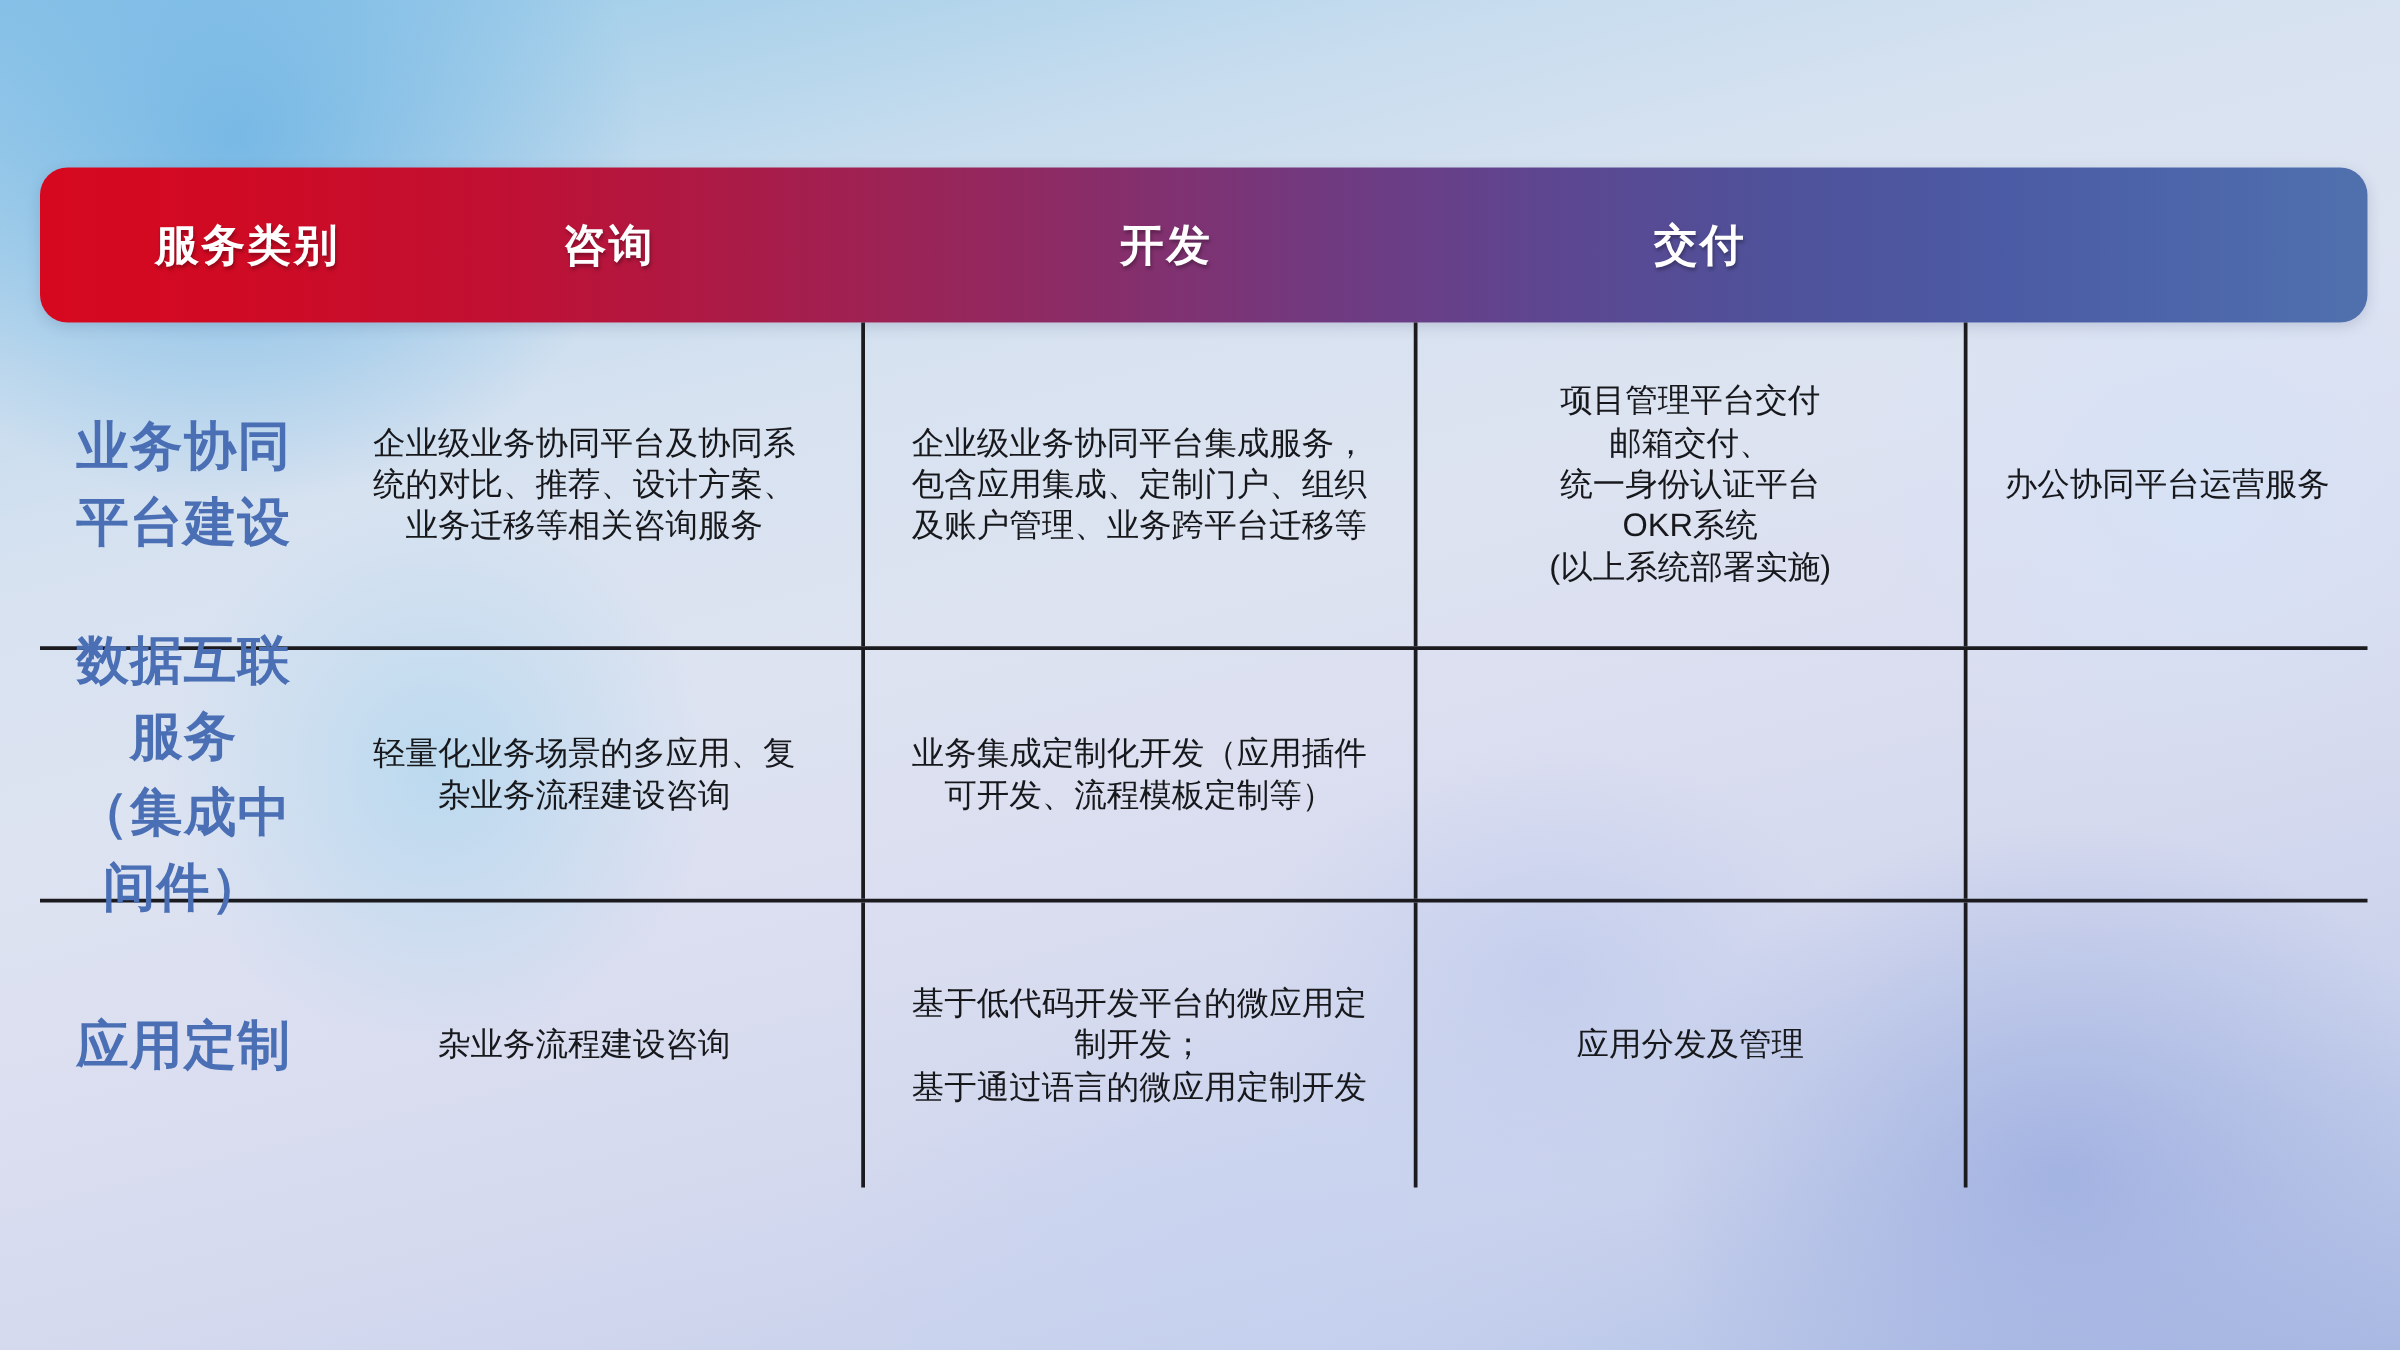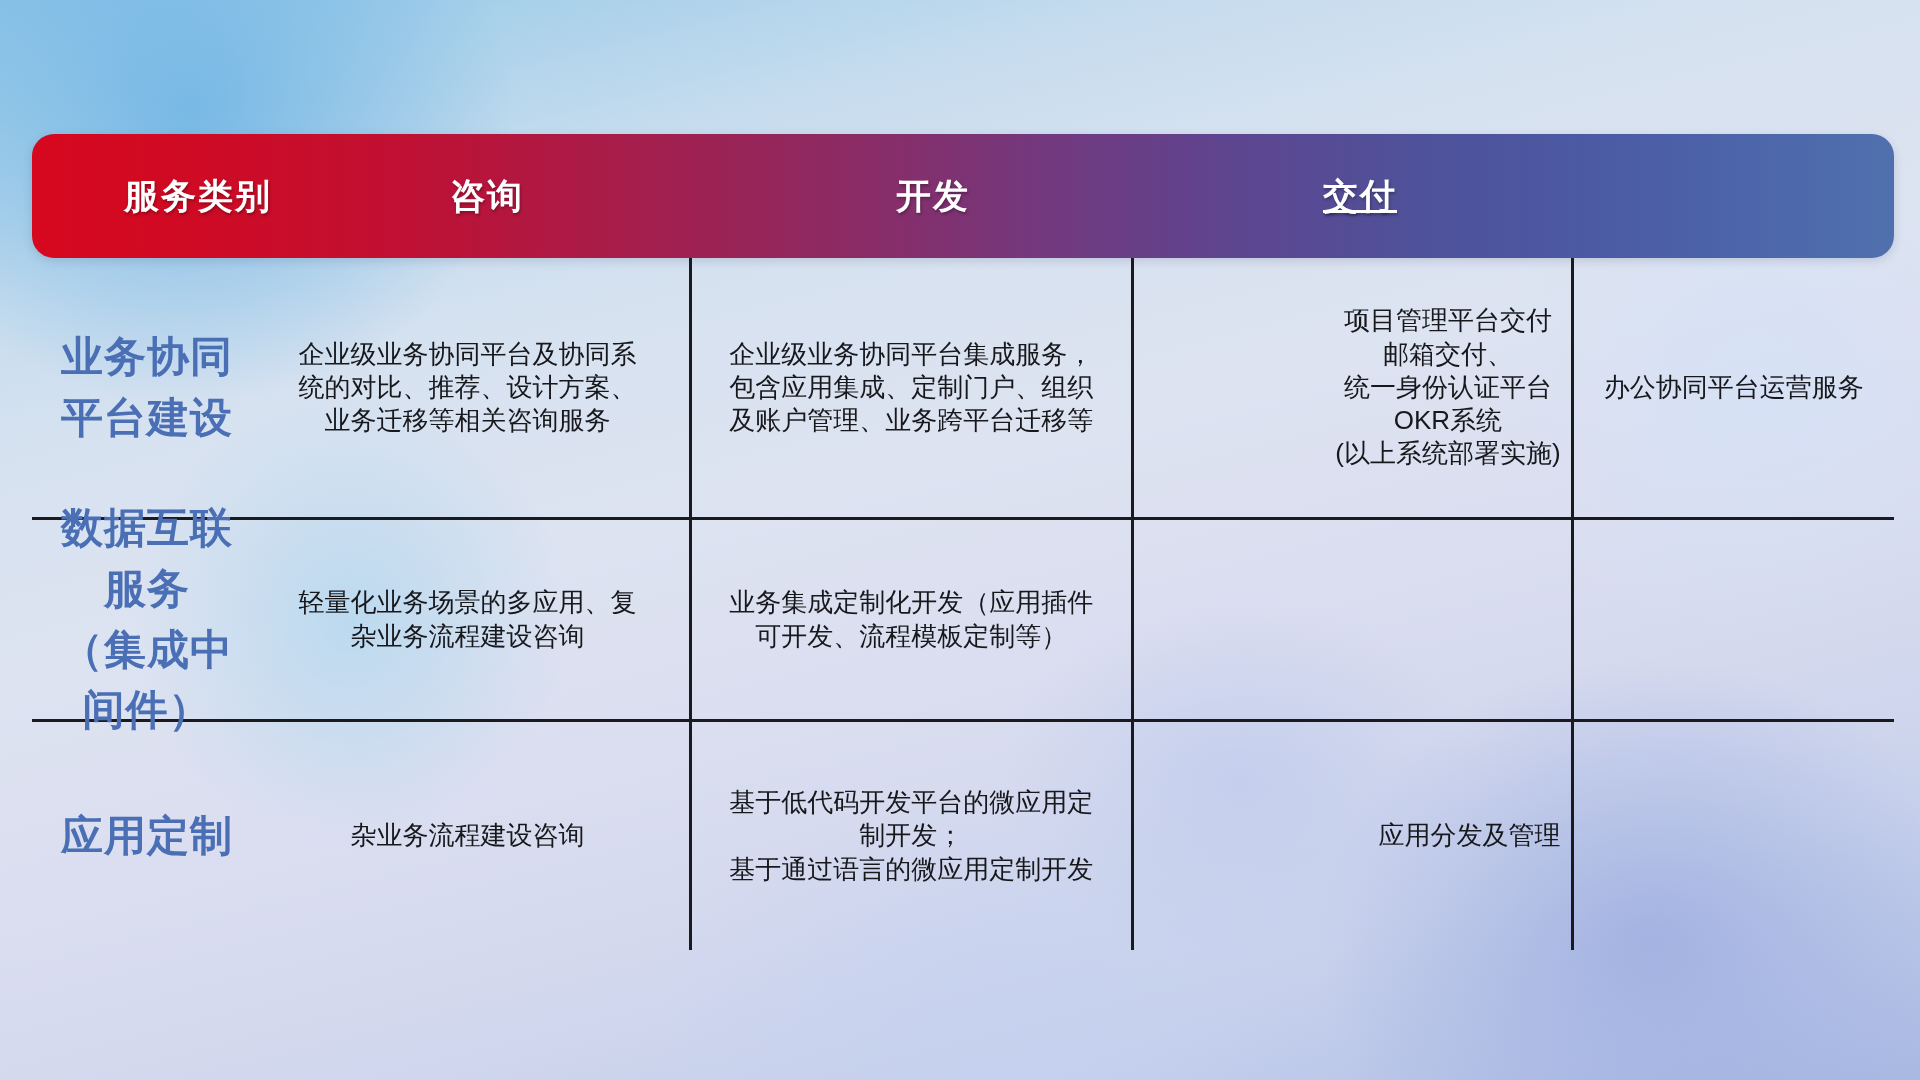--- a/index.html
+++ b/index.html
@@ -104,21 +104,21 @@
     font-size: 35px;
     font-weight: 700;
     letter-spacing: 2px;
     text-align: center;
     text-shadow: 1px 2px 3px rgba(0,0,0,0.30);
     white-space: nowrap;
   }
   .th.c0 { width: 240px; text-align: right; }
   .th.c1 { width: 430px; }
   .th.c2 { width: 462px; }
-  .th.c3 { width: 392px; text-decoration: underline; }
+  .th.c3 { width: 392px; }
   .th.c4 { width: 338px; }
 
   
   #table-body {
     position: relative;
     width: 1862px;
     height: 692px;
     margin-top: 0px;
   }
   .trow {
@@ -140,21 +140,21 @@
     justify-content: center;
     padding: 4px 10px;
     text-align: center;
     color: #17181c;
     font-size: 26px;
     line-height: 1.28;
   }
   .td.c0 { width: 240px; }
   .td.c1 { width: 430px; }
   .td.c2 { width: 462px; border-left: 3px solid #1a1a1f; margin-left: 16px; }
-  .td.c3 { width: 460px; border-left: 3px solid #1a1a1f; justify-content: flex-end; }
+  .td.c3 { width: 460px; border-left: 3px solid #1a1a1f; }
   .td.c4 { width: 338px; border-left: 3px solid #1a1a1f; }
 
   .cat-label {
     color: #4a6fb5;
     font-size: 42px;
     font-weight: 700;
     line-height: 1.45;
     letter-spacing: 1px;
   }
   .cell-text {

